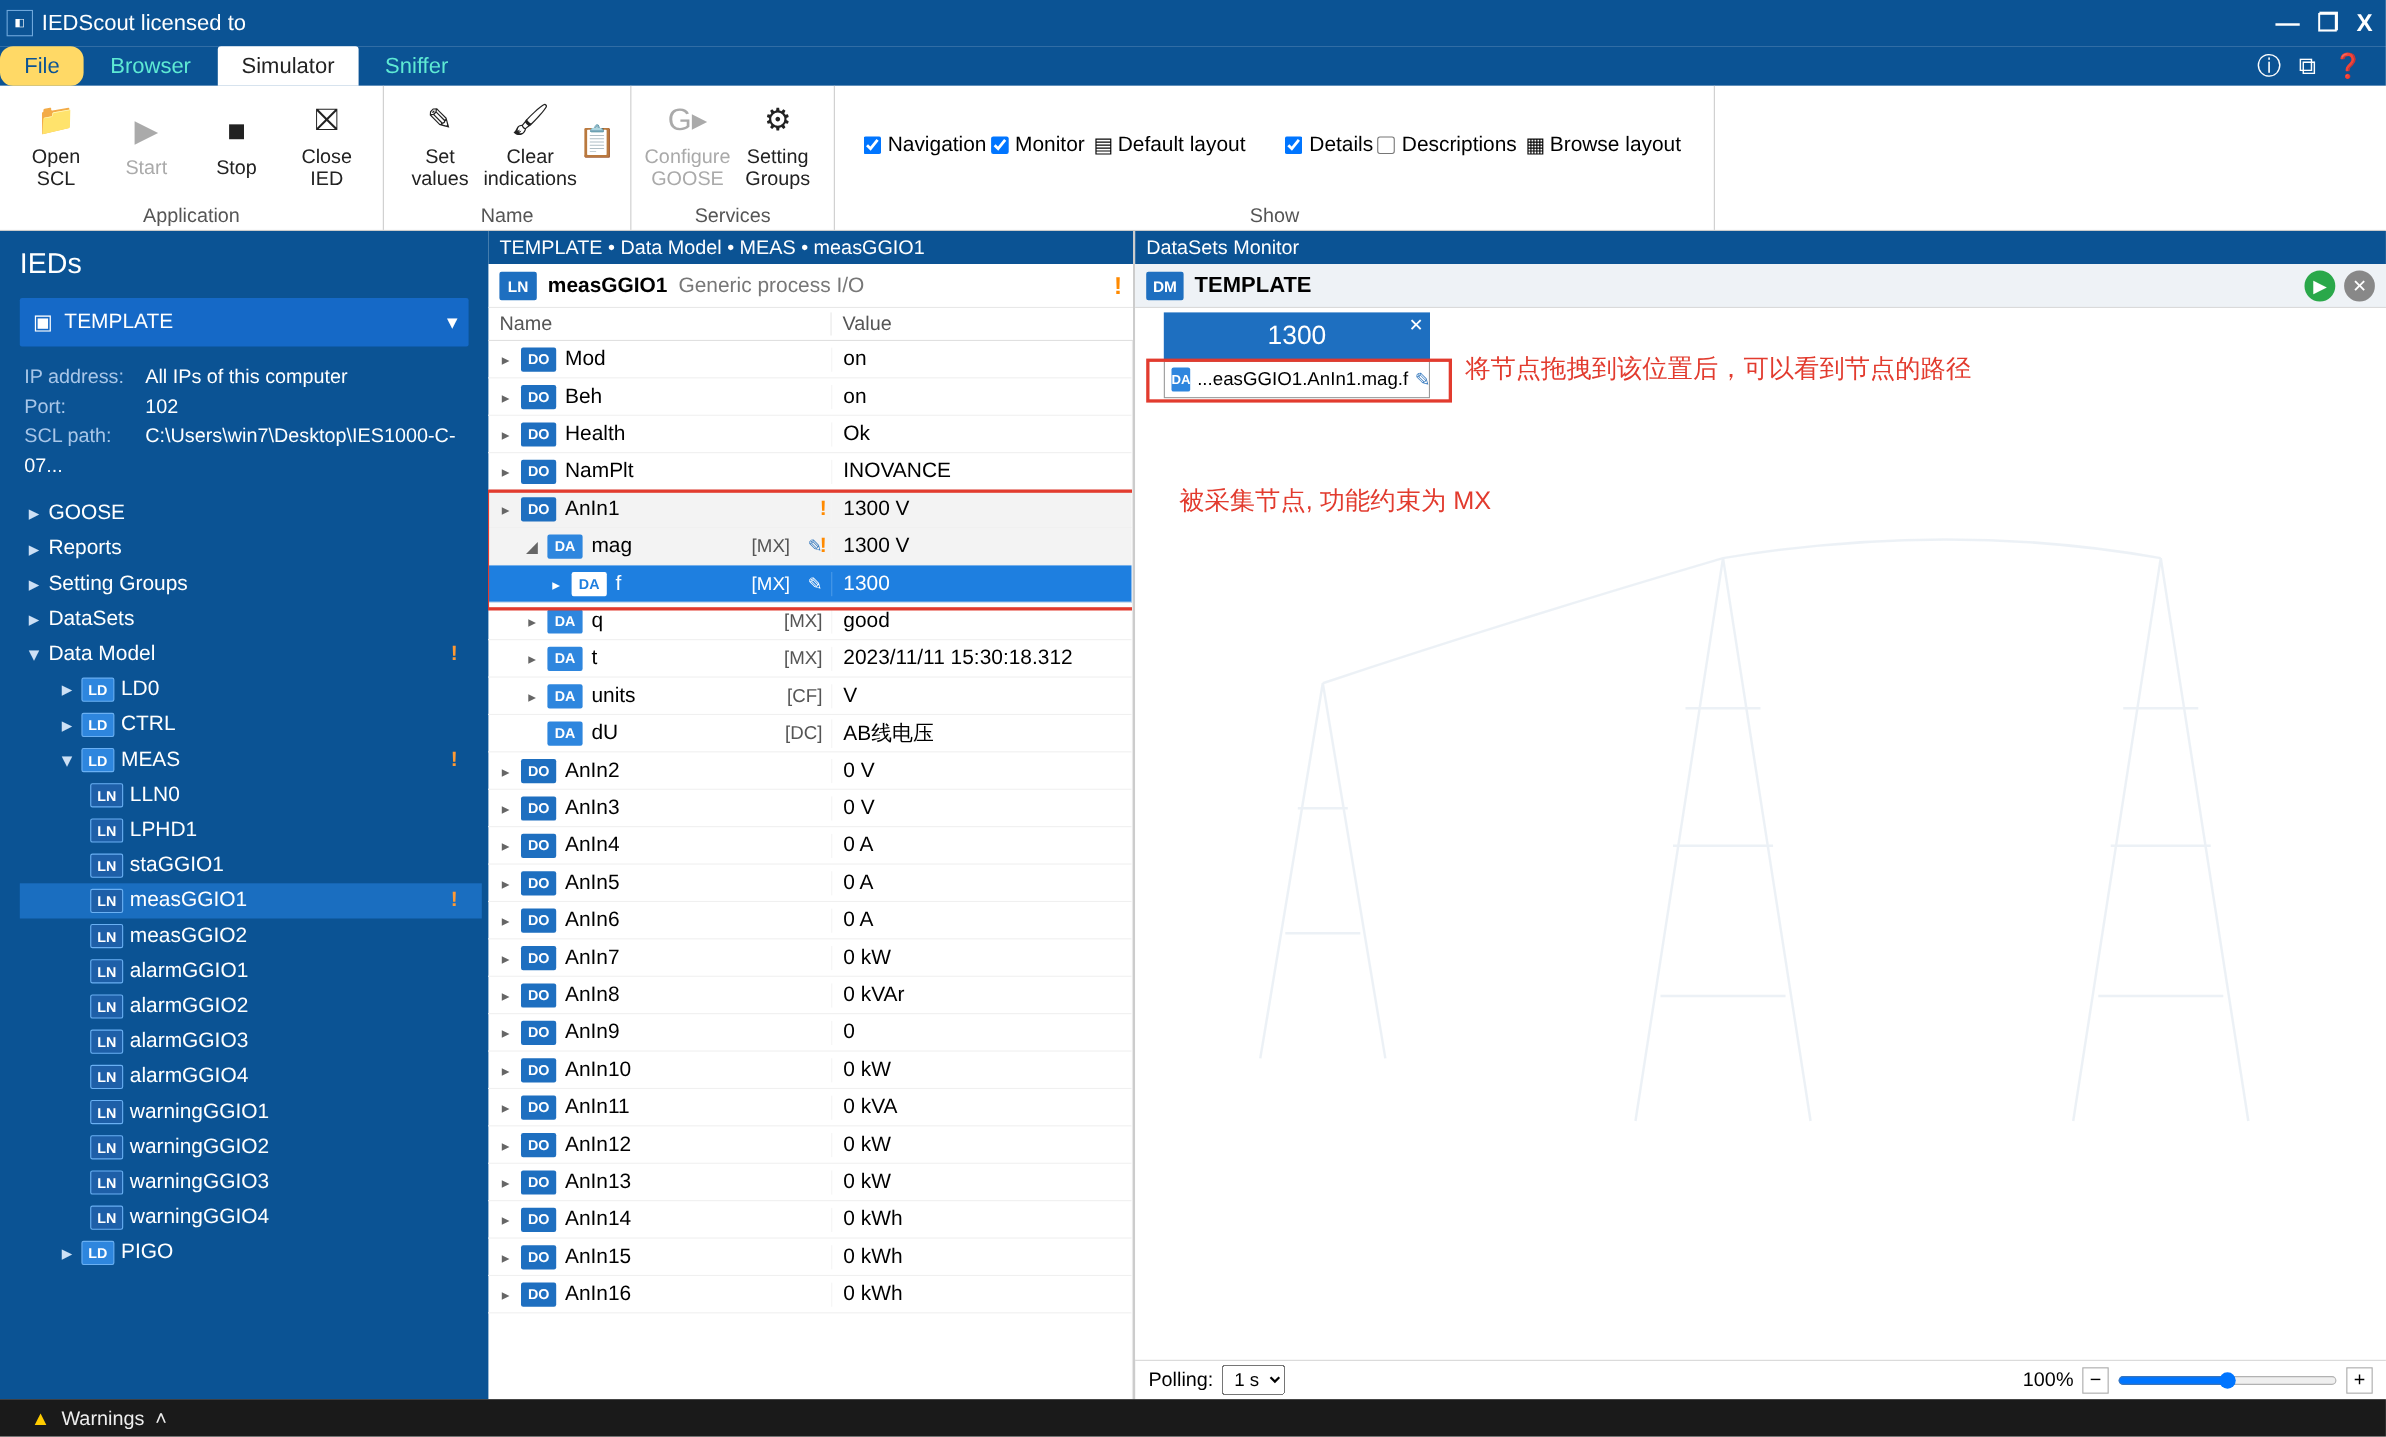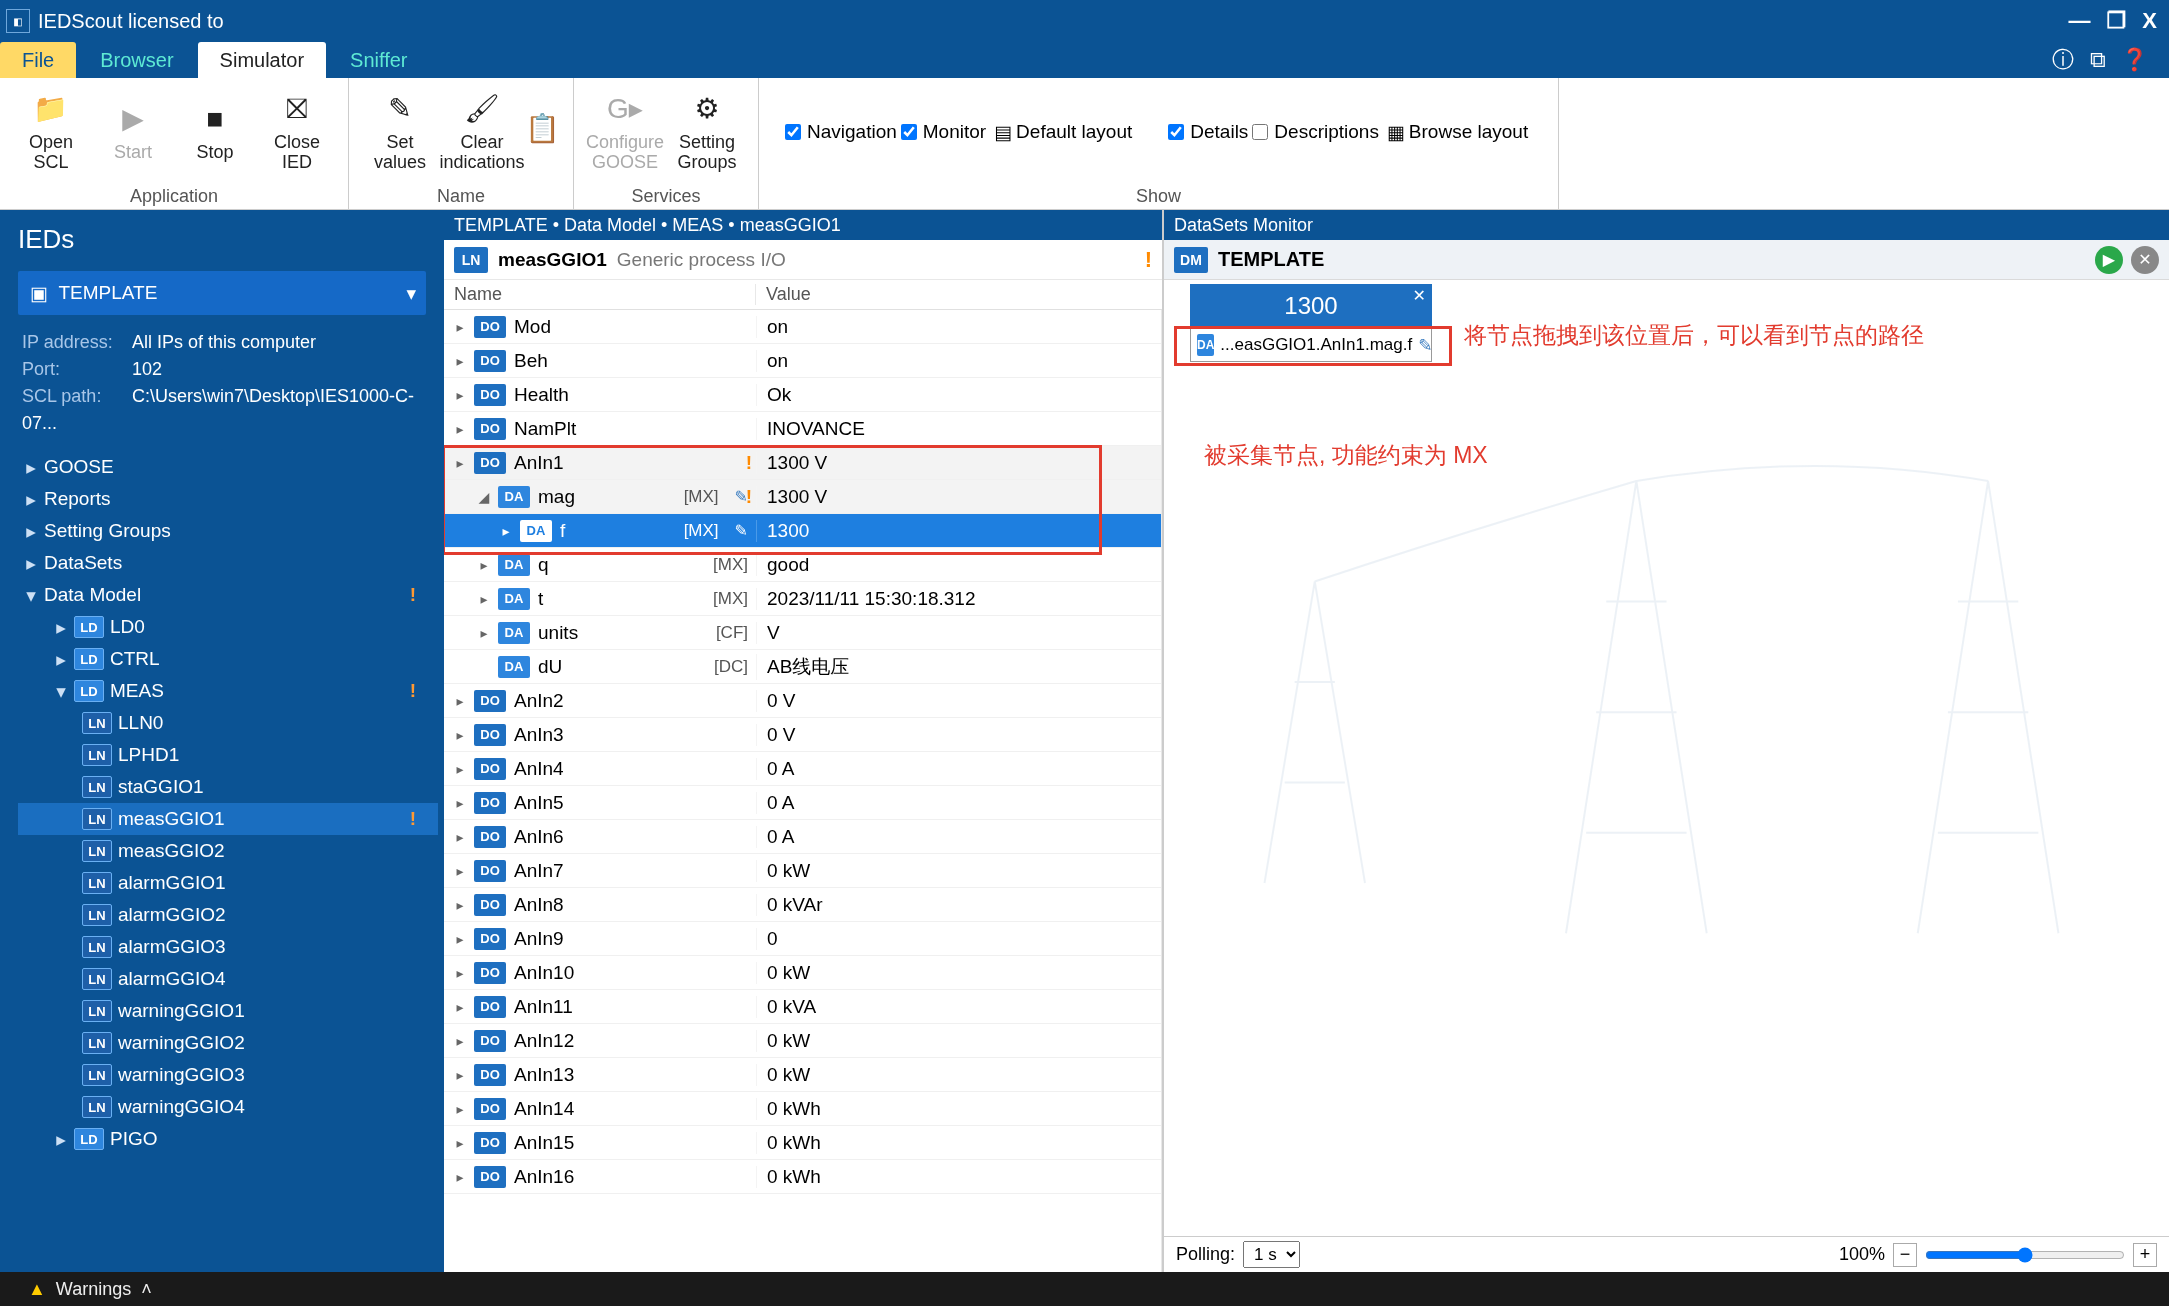--- a/index.html
+++ b/index.html
@@ -8,21 +8,21 @@
 
 .titlebar { height: 42px; background: #0b5394; color: #fff; display: flex; align-items: center; padding-left: 6px; }
 .titlebar .logo { width: 24px; height: 24px; background: #0b5394; border: 1px solid #6fa8dc; margin-right: 8px; display:flex; align-items:center; justify-content:center; font-size:10px;}
 .titlebar .title { flex: 1; }
 .titlebar .wbtns { display: flex; gap: 16px; padding-right: 12px; font-weight: bold; }
 .titlebar .wbtns span { cursor: pointer; font-size: 22px; }
 
 
 .menubar { height: 36px; background: #0b5394; display: flex; align-items: stretch; }
 .menubar .mtab { padding: 0 22px; display: flex; align-items: center; color: #5eead4; border-top-left-radius: 3px; border-top-right-radius: 3px; margin-right: 2px; }
-.menubar .mtab.file { background: #ffd966; color: #0b5394; font-weight: 500; }
+.menubar .mtab.file { background: #ffd966; color: #0b5394; font-weight: 500; border-radius: 12px; }
 .menubar .mtab.active { background: #fff; color: #222; }
 .menubar .spacer { flex: 1; }
 .menubar .help-icons { display: flex; align-items: center; gap: 16px; color: #fff; padding-right: 20px; font-size: 22px;}
 
 
 .ribbon { height: 132px; background: #fff; border-bottom: 1px solid #ccc; display: flex; }
 .rgroup { border-right: 1px solid #ccc; display: flex; flex-direction: column; }
 .rgroup .content { flex: 1; display: flex; align-items: center; padding: 4px 10px; }
 .rgroup .label { text-align: center; font-size: 18px; color: #555; padding-bottom: 2px; }
 .rbtn { display: flex; flex-direction: column; align-items: center; justify-content: center; width: 82px; height: 100%; font-size: 18px; color: #222; text-align:center; line-height: 1.1; }
@@ -48,21 +48,21 @@
 .left .tnode { display:flex; align-items:center; height: 32px; padding-left: 6px; gap:6px;}
 .left .tnode .arr { width: 14px; text-align:center; color:#cde0f5;}
 .left .badge { display:inline-flex; width:30px; height:22px; background:#2e86de; color:#fff; font-size:13px; align-items:center; justify-content:center; border-radius:2px; font-weight:600; border:1px solid #6ab0f3; }
 .left .badge.ln { background:#1e5fa8;}
 .left .tnode.sel { background:#1a6ec0;}
 .left .tnode .warn { color:#ff9933; margin-left:auto; margin-right:22px; font-weight:bold;}
 .left .indent1{ padding-left: 36px;}
 .left .indent2{ padding-left: 64px;}
 
 
-.center { width: 720px; display:flex; flex-direction:column; border-right:2px solid #ccc;}
+.center { width: 588px; display:flex; flex-direction:column; border-right:2px solid #ccc;}
 .center .lnhdr { height:40px; display:flex; align-items:center; padding:0 10px; gap:10px; font-size:19px; border-bottom:1px solid #e8e8e8;}
 .center .lnhdr .ln-badge{display:inline-flex;width:34px;height:26px;background:#1e6fc0;color:#fff;font-size:14px;align-items:center;justify-content:center;border-radius:2px;font-weight:600;}
 .center .lnhdr .warn{margin-left:auto;color:#ff8a00;font-weight:bold;font-size:22px;}
 .center .grid-head { height:30px; display:flex; font-size:18px; color:#555; border-bottom:1px solid #e0e0e0;align-items:center;}
 .center .grid-head .c1{ width:312px; padding-left:10px; display:flex; align-items:center; border-right:1px solid #e8e8e8;}
 .center .grid-head .c2{ flex:1; padding-left:10px; display:flex; align-items:center;}
 .center .grid-body{ flex:1; overflow:auto; position:relative; border-right:1px solid #e8e8e8;}
 .center .grid-body::-webkit-scrollbar{width:24px;}
 .center .grid-body::-webkit-scrollbar-thumb{background:#c8c8c8;}
 .row { height:34px; display:flex; align-items:center; font-size:19px; border-bottom:1px solid #f0f0f0;}

